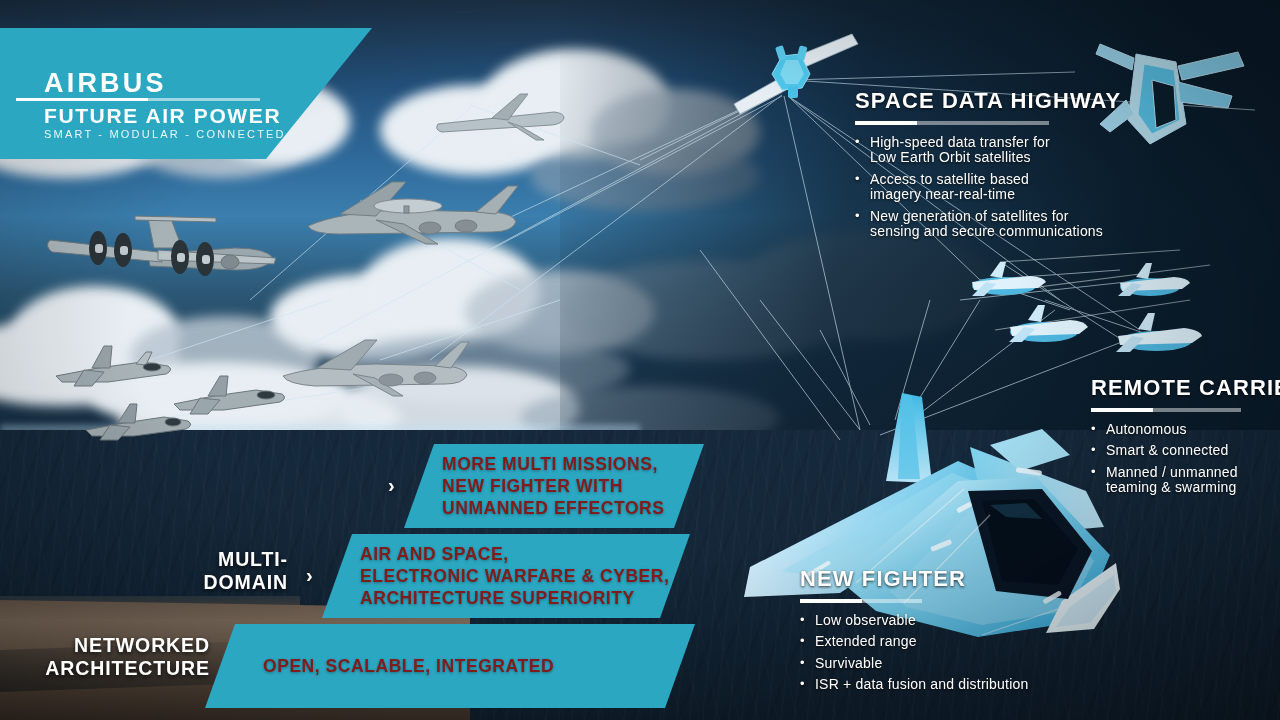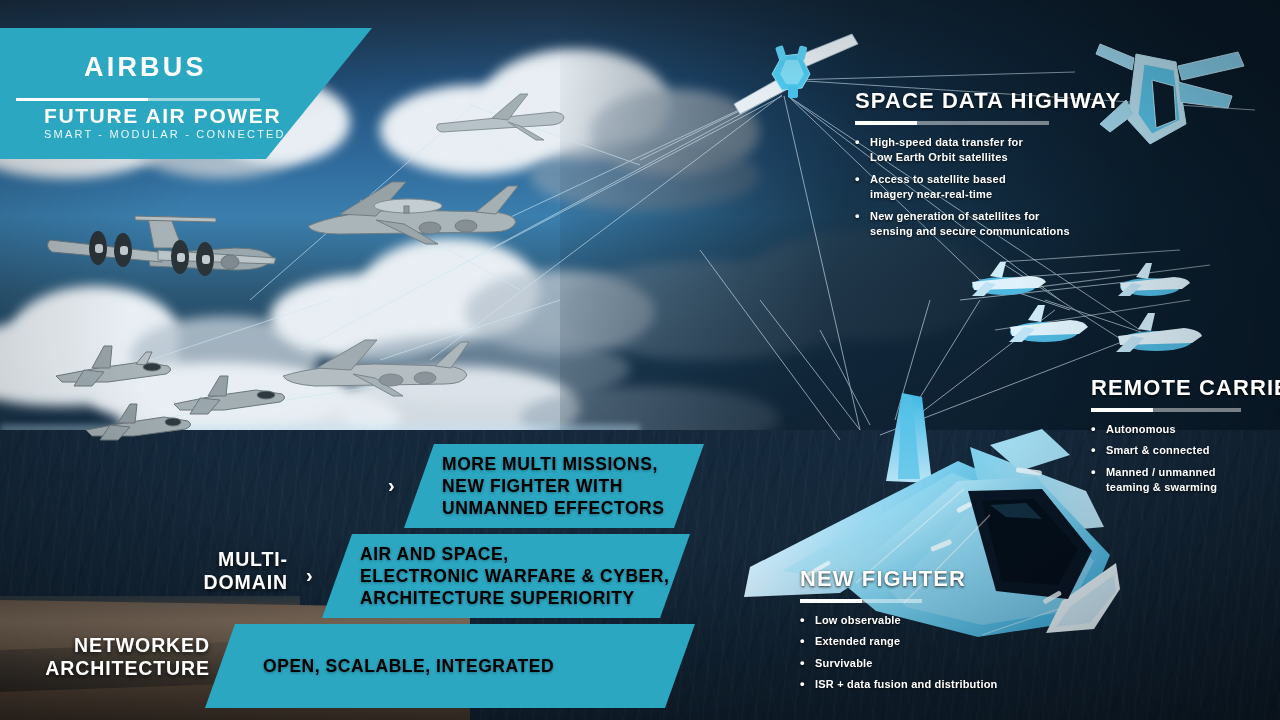--- a/index.html
+++ b/index.html
@@ -69,63 +69,63 @@
   svg.links { position:absolute; left:0; top:0; width:1280px; height:720px; }
 
   
   .header-banner {
     position:absolute; left:0; top:28px; width:372px; height:131px;
     background:#2ba7c2;
     clip-path:polygon(0 0, 372px 0, 266px 131px, 0 131px);
     box-shadow:0 0 24px rgba(0,0,0,.25);
   }
   .airbus-logo {
-    position:absolute; left:44px; top:52px;
-    color:#fff; font-size:27px; font-weight:700; letter-spacing:3.2px;margin-left:40px;
+    position:absolute; left:44px; top:68px;
+    color:#fff; font-size:27px; font-weight:700; letter-spacing:3.2px;
   }
   .hdr-rule { position:absolute; left:16px; top:98px; width:244px; height:3px;
               background:rgba(255,255,255,.55); }
   .hdr-rule i { position:absolute; left:0; top:0; width:132px; height:3px; background:#fff; display:block; }
   .hdr-title {
     position:absolute; left:44px; top:104px; color:#fff;
     font-size:21px; font-weight:700; letter-spacing:1.6px;
   }
   .hdr-sub {
     position:absolute; left:44px; top:128px; color:#eaf7fb;
     font-size:11px; font-weight:400; letter-spacing:2.2px;
   }
 
   
   .info { position:absolute; color:#fff; text-shadow:0 1px 3px rgba(0,0,0,.8); }
   .info h3 { font-size:22px; font-weight:700; letter-spacing:1.1px; white-space:nowrap; }
   .info .rule { position:relative; margin-top:7px; width:194px; height:3.5px;
                 background:rgba(255,255,255,.45); }
   .info .rule i { position:absolute; left:0; top:0; width:62px; height:3.5px; background:#fff; display:block; }
   .info ul { list-style:none; margin-top:10px; }
-  .info li { position:relative; padding-left:15px; font-size:11px; line-height:15.5px;
-             margin-bottom:6px; font-weight:700; letter-spacing:.2px; }
+  .info li { position:relative; padding-left:15px; font-size:14px; line-height:15.5px;
+             margin-bottom:6px; font-weight:400; letter-spacing:.2px; }
   .info li::before { content:"•"; position:absolute; left:0; top:-1px; font-size:13px; color:#fff; }
   .info li span.l2 { display:block; }
 
   #sdh   { left:855px; top:88px;  width:270px; }
   #rc    { left:1091px; top:375px; width:200px; }
   #rc .rule { width:150px; }
   #nf    { left:800px; top:566px; width:260px; }
   #nf .rule { width:122px; }
 
   
   .pillar { position:absolute; color:#fff; font-size:19.5px; font-weight:700;
             letter-spacing:.9px; line-height:23px; text-align:right;
             text-shadow:0 2px 5px rgba(0,0,0,.85); }
   .chev { position:absolute; color:#fff; font-size:20px; font-weight:700;
           text-shadow:0 2px 5px rgba(0,0,0,.8); }
 
   .banner { position:absolute; background:#2ba7c2; display:flex; align-items:center;
             box-shadow:0 2px 14px rgba(0,0,0,.3); }
-  .banner .txt { color:#000000; font-size:17.5px; font-weight:700; letter-spacing:.55px;
+  .banner .txt { color:#7f1d1d; font-size:17.5px; font-weight:700; letter-spacing:.55px;
                  line-height:22px; text-shadow:0 1px 3px rgba(0,0,0,.35); }
 
   #b1 { left:404px; top:444px; width:300px; height:84px;
         clip-path:polygon(30px 0, 300px 0, 270px 84px, 0 84px); }
   #b1 .txt { padding-left:38px; }
   #b2 { left:322px; top:534px; width:368px; height:84px;
         clip-path:polygon(30px 0, 368px 0, 338px 84px, 0 84px); }
   #b2 .txt { padding-left:38px; }
   #b3 { left:205px; top:624px; width:490px; height:84px;
         clip-path:polygon(30px 0, 490px 0, 460px 84px, 0 84px); }

